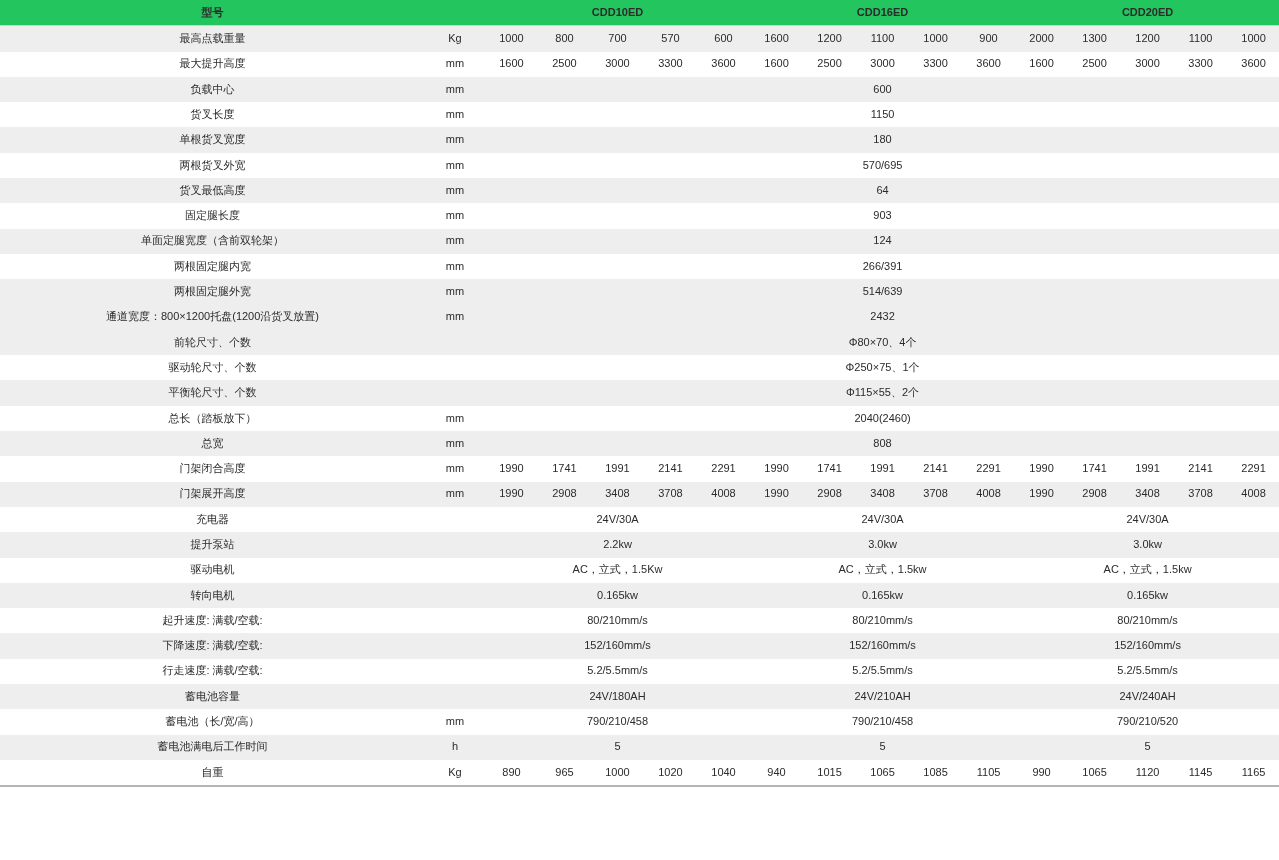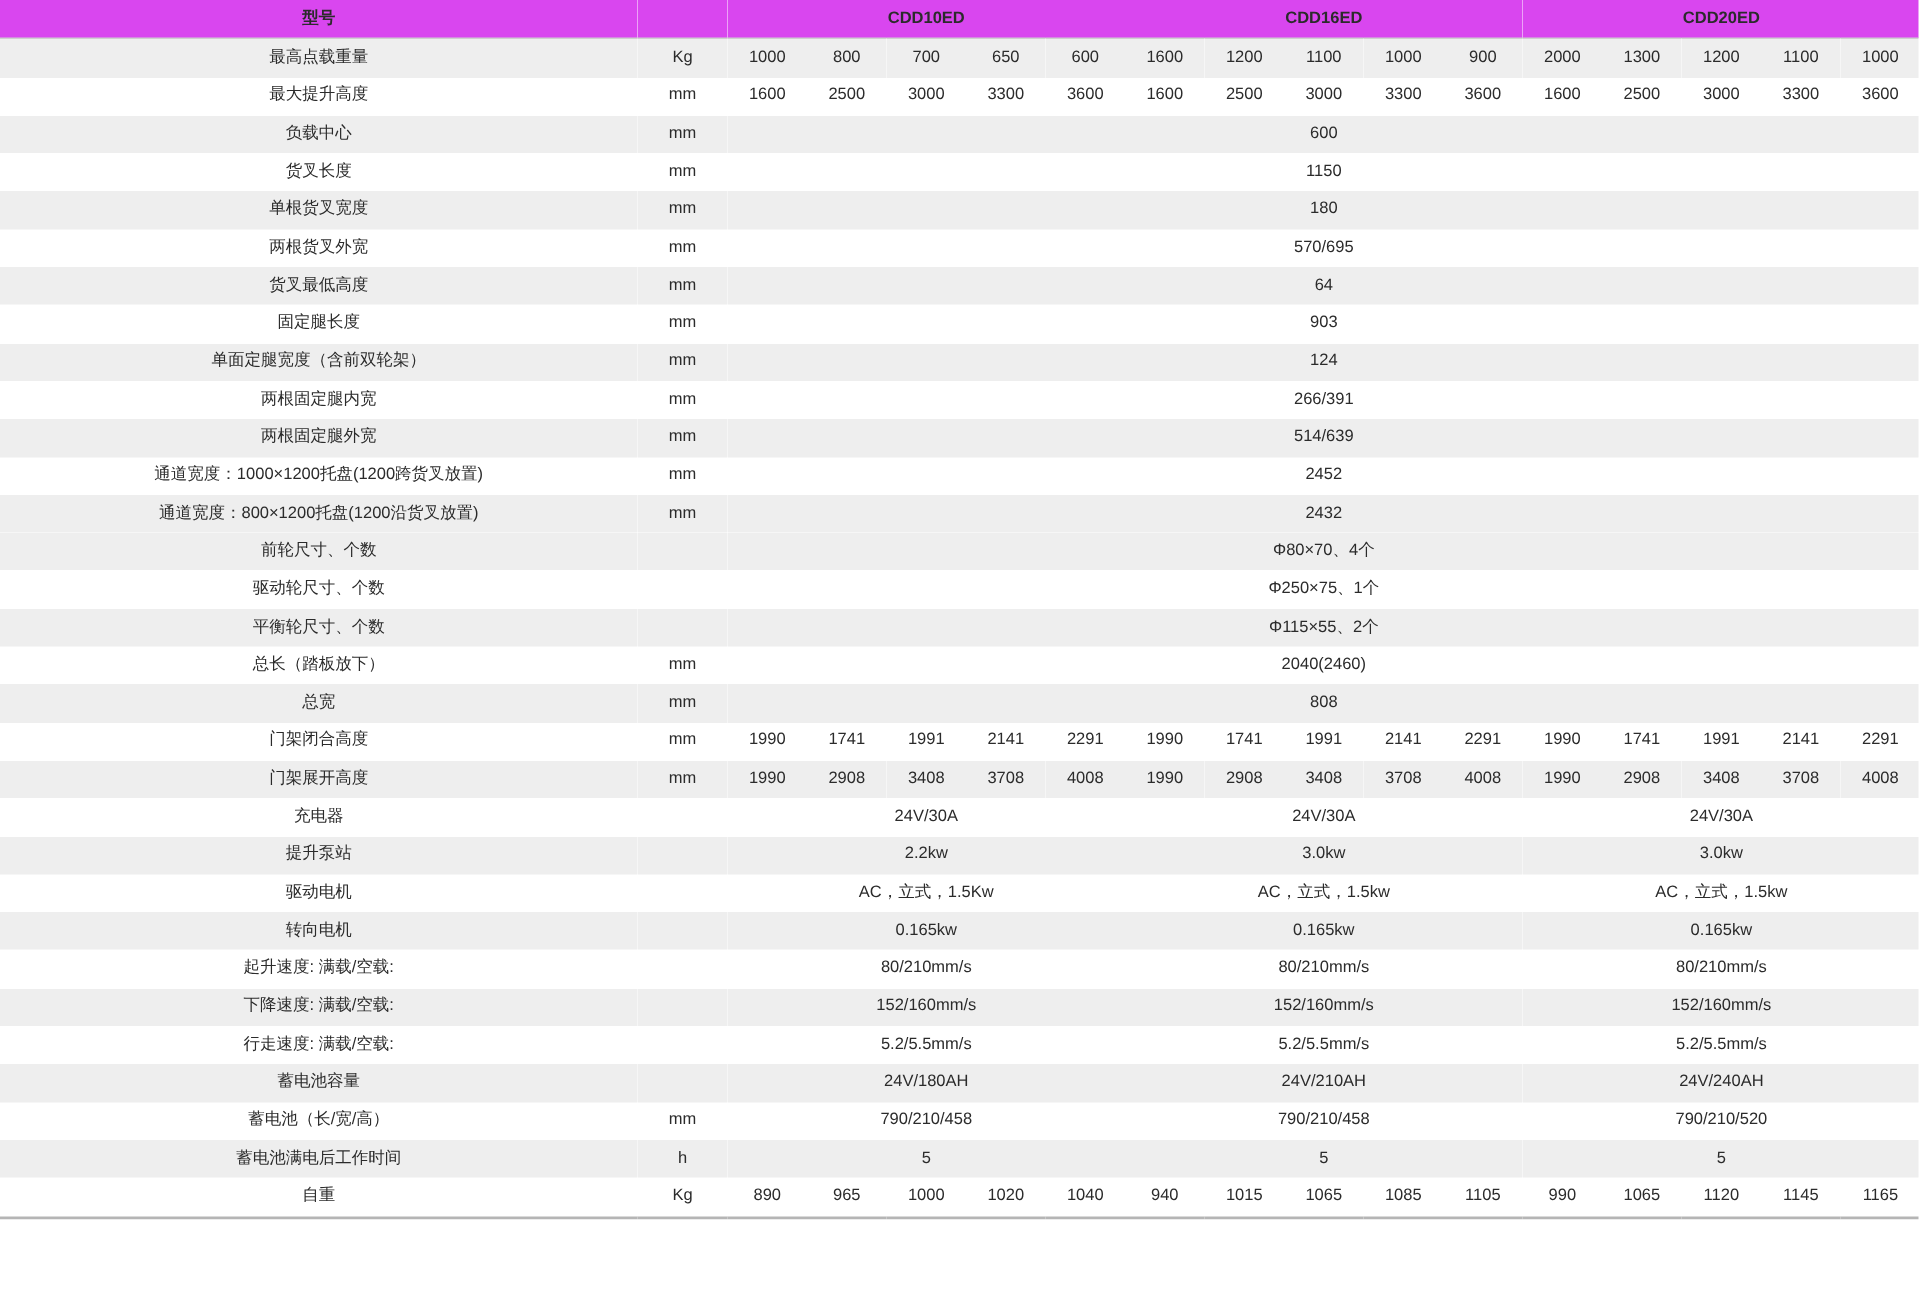--- a/index.html
+++ b/index.html
@@ -39,21 +39,21 @@
     width: 60px;
   }
   tr.alt td {
     background: #eeeeee;
   }
   tr.plain td {
     background: #ffffff;
   }
   
   tr.header td {
-    background: #d946ef;
+    background: #22c55e;
     font-weight: bold;
     border-bottom: 1px solid #cfcfcf;
   }
   tr.header td.model-group {
     font-weight: bold;
     text-align: center;
   }
   td.sep-left {
     border-left: 2px solid #ffffff;
   }
@@ -91,21 +91,21 @@
         <td class="model-group sep-left" colspan="5">CDD10ED</td>
         <td class="model-group sep-left" colspan="5">CDD16ED</td>
         <td class="model-group sep-left" colspan="5">CDD20ED</td>
       </tr>
       <tr class="alt">
         <td class="label">最高点载重量</td>
         <td class="unit">Kg</td>
         <td class="sep-left">1000</td>
         <td>800</td>
         <td>700</td>
-        <td>650</td>
+        <td>570</td>
         <td>600</td>
         <td class="sep-left">1600</td>
         <td>1200</td>
         <td>1100</td>
         <td>1000</td>
         <td>900</td>
         <td class="sep-left">2000</td>
         <td>1300</td>
         <td>1200</td>
         <td>1100</td>
@@ -167,25 +167,20 @@
       </tr>
       <tr class="plain">
         <td class="label">两根固定腿内宽</td>
         <td class="unit">mm</td>
         <td colspan="15" class="sep-left">266/391</td>
       </tr>
       <tr class="alt">
         <td class="label">两根固定腿外宽</td>
         <td class="unit">mm</td>
         <td colspan="15" class="sep-left">514/639</td>
-      </tr>
-      <tr class="plain">
-        <td class="label">通道宽度：1000×1200托盘(1200跨货叉放置)</td>
-        <td class="unit">mm</td>
-        <td colspan="15" class="sep-left">2452</td>
       </tr>
       <tr class="alt">
         <td class="label">通道宽度：800×1200托盘(1200沿货叉放置)</td>
         <td class="unit">mm</td>
         <td colspan="15" class="sep-left">2432</td>
       </tr>
       <tr class="alt">
         <td class="label">前轮尺寸、个数</td>
         <td class="unit"></td>
         <td colspan="15" class="sep-left">Φ80×70、4个</td>

